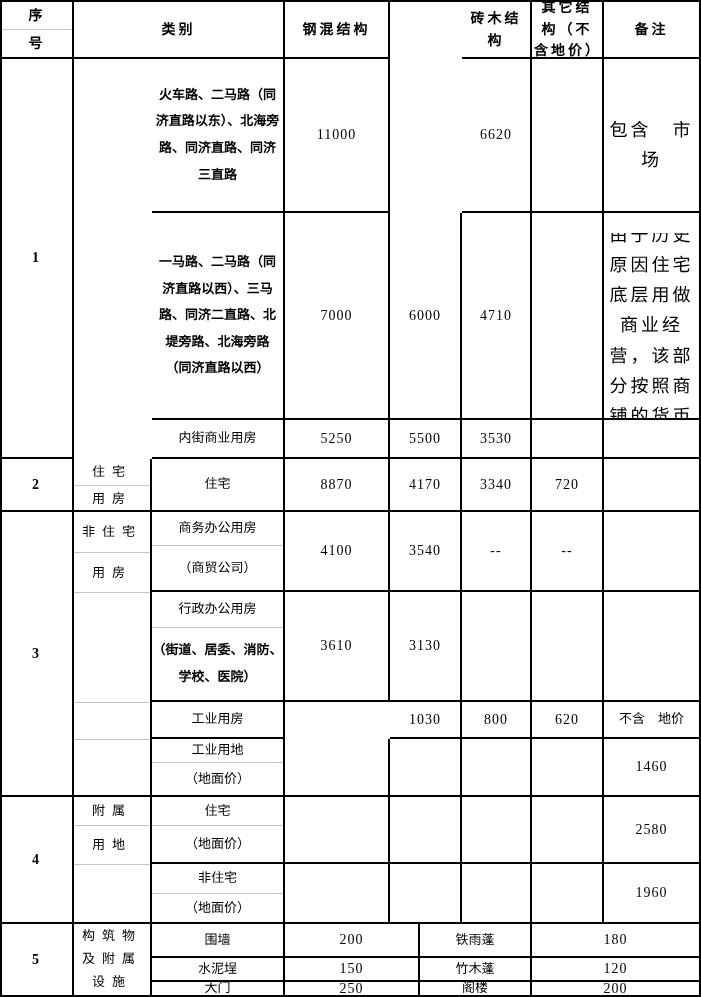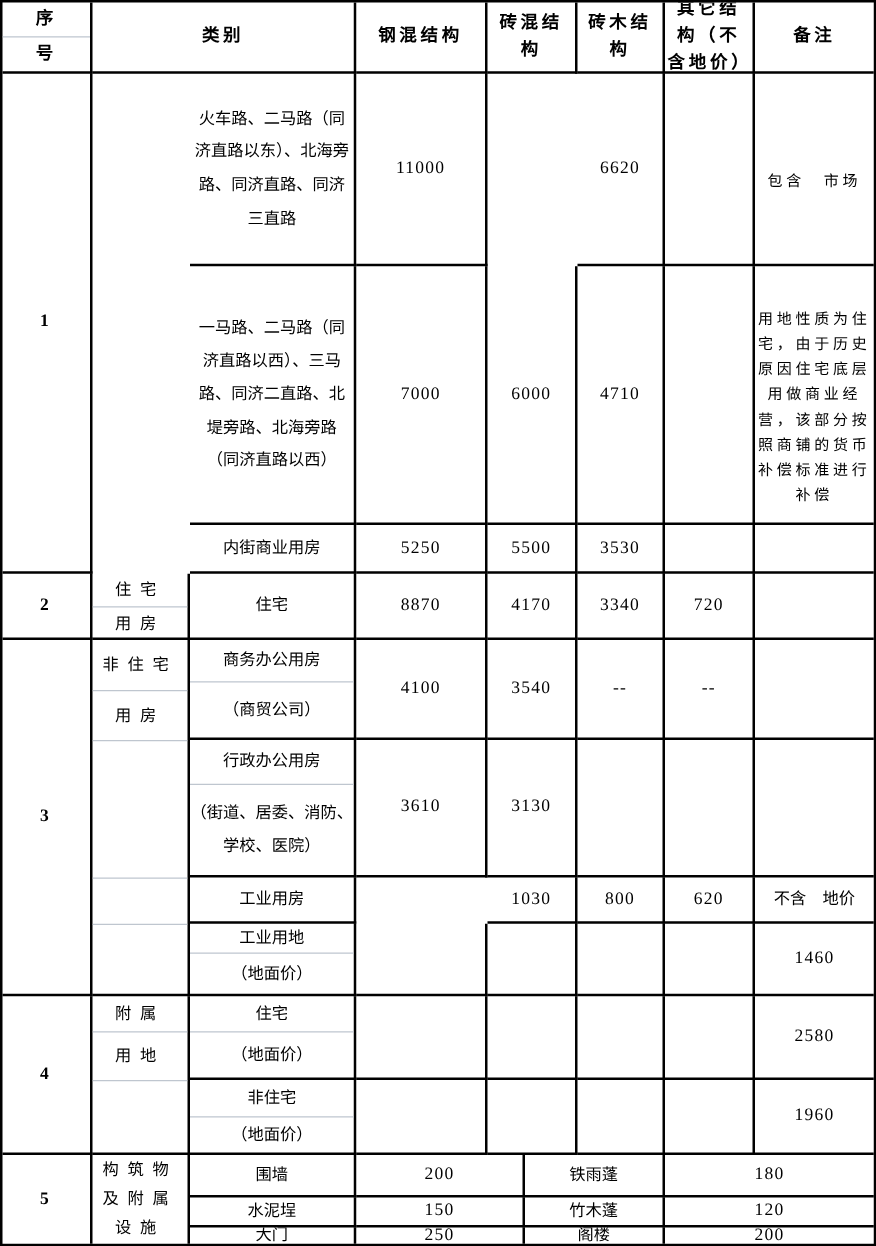--- a/index.html
+++ b/index.html
@@ -20,38 +20,37 @@
     border-bottom:2px solid #000;
     display:flex; align-items:center; justify-content:center;
     text-align:center; overflow:hidden;
     font-size:13px; line-height:1.55; padding:1px 2px;
   }
   .lc { border-right:none; }
   .lr { border-bottom:none; }
   .b  { font-weight:bold; font-size:14px; letter-spacing:3px; }
   .num { font-size:14px; letter-spacing:1px; }
   .sp { letter-spacing:7px; line-height:2; }
-  .tall { line-height:2.05; }
-  .rm { font-size:12px; letter-spacing:3px; line-height:1.68;margin-top:20px; }
+  .tall { line-height:2.05;font-weight:bold; }
+  .rm { font-size:18px; letter-spacing:3px; line-height:1.68;margin-top:20px; }
   .vs { flex-direction:column; align-items:stretch; justify-content:flex-start; padding:0; }
   .vs > div { display:flex; align-items:center; justify-content:center; flex:1 1 auto; text-align:center; }
   .ft { border-top:1px solid #bfc6cf; }
 </style>
 </head>
 <body>
 
 <div class="tbl">
 
   <div class="c b vs" style="grid-area:1/1/2/2">
     <div>序</div>
     <div class="ft">号</div>
   </div>
   <div class="c b" style="grid-area:1/2/2/4">类别</div>
   <div class="c b" style="grid-area:1/4/2/5">钢混结构</div>
-  <div class="c b" style="grid-area:1/5/2/7">砖混结构</div>
   <div class="c b" style="grid-area:1/7/2/8">砖木结构</div>
   <div class="c b" style="grid-area:1/8/2/9">其它结构（不含地价）</div>
   <div class="c b lc" style="grid-area:1/9/2/10">备注</div>
 
   <div class="c b" style="grid-area:2/1/5/2">1</div>
 
   <div class="c tall" style="grid-area:2/3/3/4">火车路、二马路（同济直路以东）、北海旁路、同济直路、同济三直路</div>
   <div class="c num" style="grid-area:2/4/3/5">11000</div>
   <div class="c num" style="grid-area:2/7/3/8">6620</div>
   <div class="c" style="grid-area:2/8/3/9"></div>

